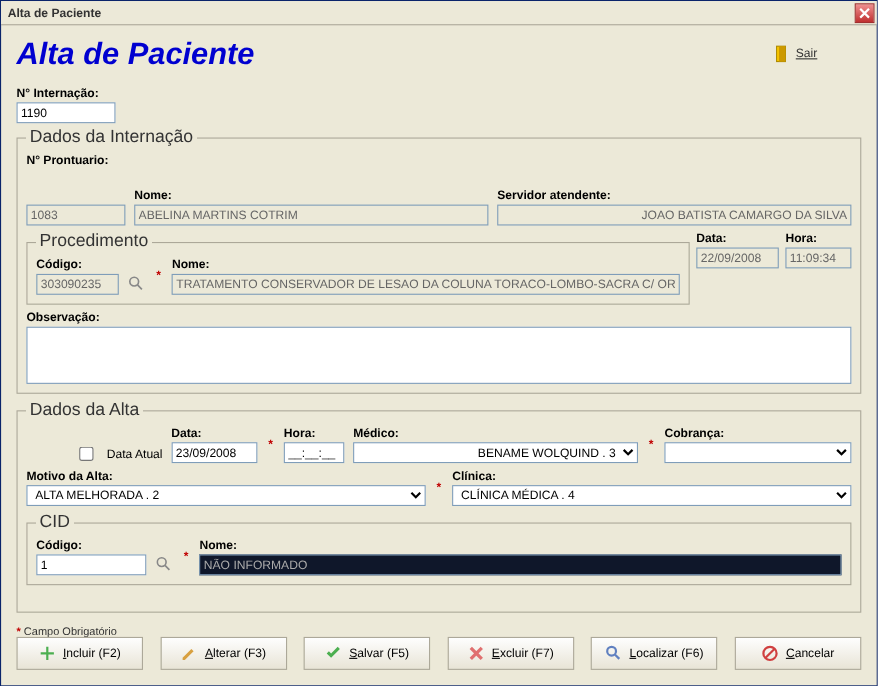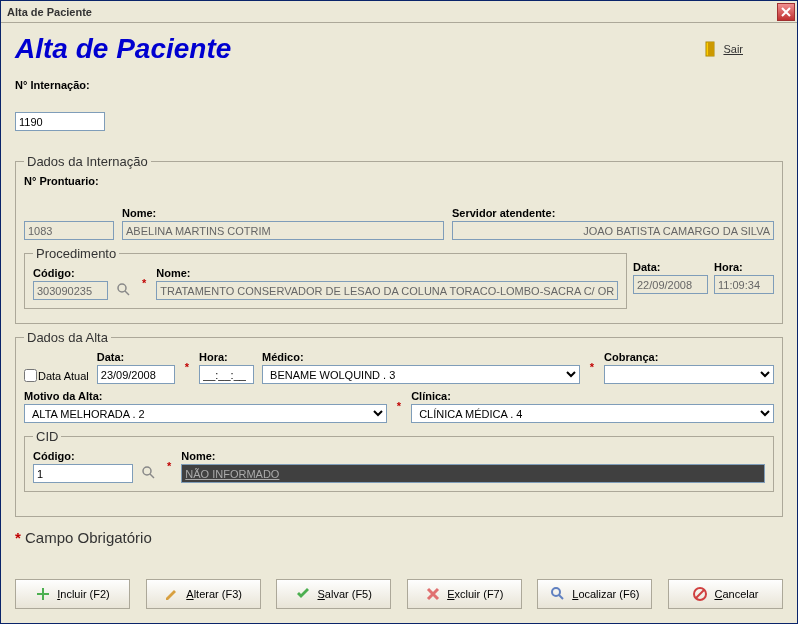--- a/index.html
+++ b/index.html
@@ -8,31 +8,31 @@
     .titlebar { height: 22px; background: linear-gradient(#ece9d8, #ece9d8); border-bottom: 1px solid #aca899; display: flex; align-items: center; padding: 0 2px; position: relative; }
     .titlebar-text { font-size: 11px; font-weight: bold; color: #333; padding-left: 4px; }
     .close-btn { position: absolute; right: 2px; top: 2px; width: 18px; height: 18px; background: linear-gradient(#f09090, #c03030); border: 1px solid #a03030; display: flex; align-items: center; justify-content: center; color: white; font-weight: bold; font-size: 10px; cursor: pointer; }
     .content { padding: 10px 14px; }
     .header-row { display: flex; align-items: center; justify-content: space-between; margin-bottom: 14px; }
     .page-title { font-family: Arial, sans-serif; font-size: 28px; font-weight: bold; font-style: italic; color: #0000d0; }
     .sair-link { display: flex; align-items: center; gap: 4px; cursor: pointer; color: #333; text-decoration: underline; font-size: 11px; margin-right: 40px; }
     .label { font-size: 11px; font-weight: bold; color: #000; margin-bottom: 2px; display: block; }
     input[type="text"], select { font-family: Tahoma, Arial, sans-serif; font-size: 11px; height: 19px; border: 1px solid #7f9db9; padding: 1px 3px; background: #fff; }
     input[type="text"]:disabled, input[type="text"].readonly { background: #ece9d8; color: #666; }
-    input.white-ro { background: #404040; color: #aaa; text-decoration: underline; }
+    input.white-ro { background: #0f172a; color: #aaa; }
     textarea { font-family: Tahoma, Arial, sans-serif; font-size: 11px; border: 1px solid #7f9db9; resize: none; background: #fff; }
     select { background: #fff; }
     fieldset { border: 1px solid #aca899; padding: 6px 8px 8px 8px; margin-bottom: 6px; position: relative; }
-    fieldset > legend { font-size: 13px; color: #333; padding: 0 3px; }
+    fieldset > legend { font-size: 16px; color: #333; padding: 0 3px; }
     .row { display: flex; gap: 8px; align-items: flex-end; margin-bottom: 6px; }
     .field { display: flex; flex-direction: column; }
     .asterisk { color: #c00000; font-weight: bold; margin: 0 2px; align-self: center; padding-bottom: 2px; }
     .search-icon { width: 16px; height: 16px; display: inline-flex; align-items: center; justify-content: center; align-self: flex-end; margin-bottom: 2px; cursor: pointer; }
-    .checkbox-row { display: flex; align-items: center; gap: 1px; }
-    .required-note { color: #333; font-size: 15px; margin-top: 12px; }
+    .checkbox-row { display: flex; align-items: center; gap: 12px; margin-left: 48px; }
+    .required-note { color: #333; font-size: 10px; margin-top: 12px; }
     .required-note .ast { color: #c00000; font-weight: bold; }
     .button-bar { position: absolute; bottom: 14px; left: 14px; right: 14px; display: flex; justify-content: space-between; gap: 8px; }
     .btn { flex: 1; height: 30px; background: linear-gradient(#fefefe, #e8e4d6); border: 1px solid #aca899; display: flex; align-items: center; justify-content: center; gap: 6px; font-size: 11px; cursor: pointer; padding: 0 6px; max-width: 115px; }
     .btn .icon { width: 16px; height: 16px; display: inline-flex; }
     .underline-first::first-letter { text-decoration: underline; }
     svg { display: block; }
   </style>
 </head>
 <body>
 
@@ -51,21 +51,21 @@
       <div class="page-title">Alta de Paciente</div>
       <div class="sair-link">
         <svg width="14" height="16" viewBox="0 0 14 16">
           <rect x="1" y="1" width="8" height="14" fill="#ffcc00" stroke="#aa8800"></rect>
           <rect x="3" y="1" width="6" height="14" fill="#cc9900"></rect>
         </svg>
         <span>Sair</span>
       </div>
     </div>
 
-    <div class="field" style="margin-bottom:23px;gap:19px;">
+    <div class="field" style="margin-bottom:4px;">
       <label class="label">N° Internação:</label>
       <input type="text" style="width: 90px;" value="1190">
     </div>
 
     <fieldset>
       <legend>Dados da Internação</legend>
       <div class="row">
         <div class="field" style="width:90px;gap:32px;">
           <label class="label">N° Prontuario:</label>
           <input type="text" class="readonly" disabled="" value="1083" style="">
@@ -73,21 +73,21 @@
         <div class="field" style="flex:1;">
           <label class="label">Nome:</label>
           <input type="text" class="readonly" disabled="" style="width: 100%;" value="ABELINA MARTINS COTRIM">
         </div>
         <div class="field" style="flex:1;">
           <label class="label">Servidor atendente:</label>
           <input type="text" class="readonly" disabled="" style="width: 100%; text-align: right;" value="JOAO BATISTA CAMARGO DA SILVA">
         </div>
       </div>
 
-      <div class="row" style="gap:6px; align-items:center;">
+      <div class="row" style="gap:6px; align-items:flex-start;">
         <fieldset style="flex:1; margin-bottom:0;">
           <legend>Procedimento</legend>
           <div class="row" style="margin-bottom:0;">
             <div class="field" style="width:75px;">
               <label class="label">Código:</label>
               <input type="text" class="readonly" disabled="" value="303090235" style="">
             </div>
             <span class="search-icon">
               <svg width="14" height="14" viewBox="0 0 14 14">
                   <circle cx="5" cy="5" r="4" fill="none" stroke="#888" stroke-width="1.5"></circle>
@@ -104,41 +104,45 @@
         <div class="field" style="width:75px;">
           <label class="label">Data:</label>
           <input type="text" class="readonly" disabled="" value="22/09/2008" style="">
         </div>
         <div class="field" style="width:60px;">
           <label class="label">Hora:</label>
           <input type="text" class="readonly" disabled="" value="11:09:34" style="">
         </div>
       </div>
 
+      <div class="field">
+        <label class="label">Observação:</label>
+        <textarea style="width: 100%; height: 52px;"></textarea>
+      </div>
     </fieldset>
 
     <fieldset>
       <legend>Dados da Alta</legend>
       <div class="row">
         <div class="checkbox-row" style="align-self:flex-end; padding-bottom:2px;">
           <input type="checkbox" style="">
           <span>Data Atual</span>
         </div>
         <div class="field" style="width:78px;">
           <label class="label">Data:</label>
           <input type="text" value="23/09/2008" style="">
         </div>
         <span class="asterisk">*</span>
         <div class="field" style="width:55px;">
           <label class="label">Hora:</label>
           <input type="text" value="__:__:__" style="">
         </div>
         <div class="field" style="flex:1;">
           <label class="label">Médico:</label>
-          <select style="width:100%;">
+          <select style="width:100%;text-align:right;">
             <option>BENAME WOLQUIND . 3</option>
           </select>
         </div>
         <span class="asterisk">*</span>
         <div class="field" style="width:170px;">
           <label class="label">Cobrança:</label>
           <select style="width:100%;">
             <option></option>
           </select>
         </div>

